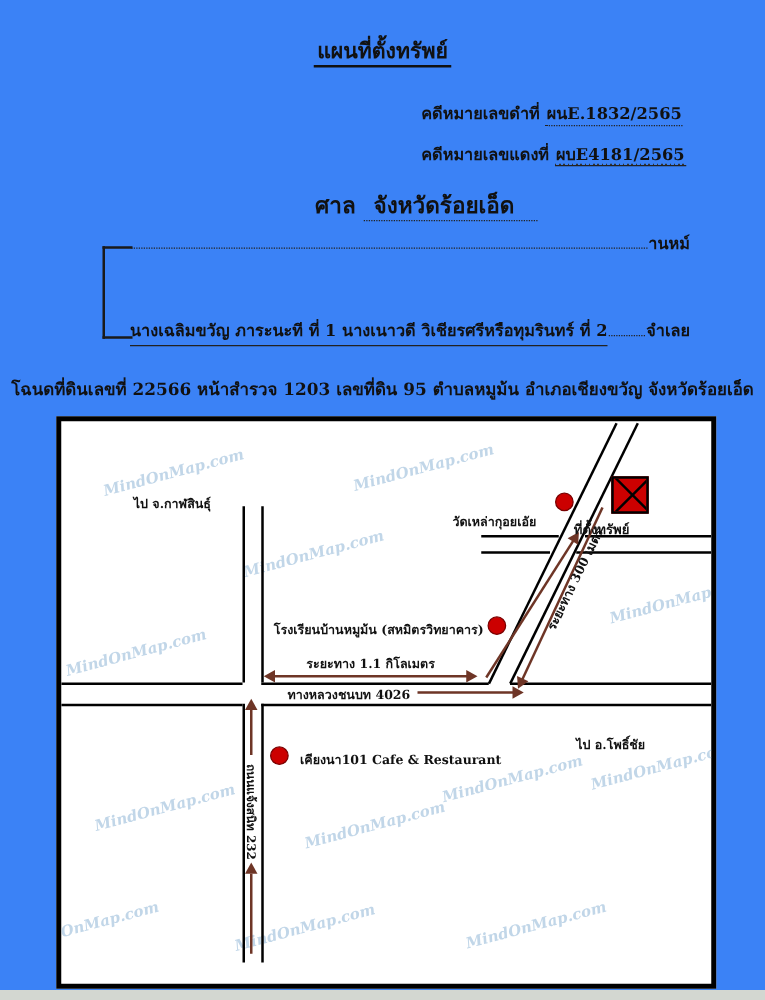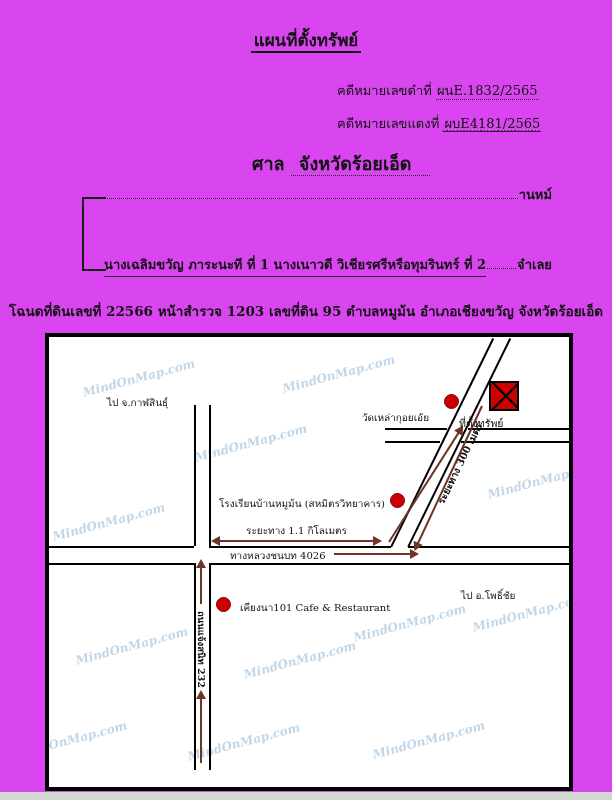--- a/index.html
+++ b/index.html
@@ -1,21 +1,21 @@
 <!DOCTYPE html>
 <html><head>
 <meta charset="utf-8">
 <style>
   html,body{margin:0;padding:0;background:#ffffff;}
-  .page{position:relative;width:612px;height:800px;background:#d946ef;overflow:hidden;
+  .page{position:relative;width:612px;height:800px;background:#3b82f6;overflow:hidden;
         font-family:"DejaVu Serif", serif;color:#111;}
   
   .title{position:absolute;left:0;top:26px;width:612px;text-align:center;}
   .title span{font-size:17px;font-weight:bold;border-bottom:2px solid #111;padding:0 3px 1px 3px;}
-  .case-line{position:absolute;left:337px;font-size:13px;font-weight:normal;white-space:nowrap;}
+  .case-line{position:absolute;left:337px;font-size:13px;font-weight:bold;white-space:nowrap;}
   .case1{top:80px;}
   .case2{top:113px;}
   .u-dotted{border-bottom:1.6px dotted #222;padding:0 1px 1px 1px;}
   .u-soliddot{border-bottom:1.6px solid #222;padding:0 1px 0 1px;
               box-shadow:0 3px 0 -1.4px rgba(0,0,0,0);}
   .u-soliddot{background:repeating-linear-gradient(90deg,#333 0 1.2px,transparent 1.2px 3.4px) bottom/100% 1.2px no-repeat;text-align:center;}
   .court-line{position:absolute;left:252px;top:149px;font-size:18px;font-weight:bold;white-space:nowrap;}
   .court-line .court-value{border-bottom:1.6px dotted #222;padding:0 18px 1px 8px;}
   .bracket{position:absolute;left:82px;top:197px;width:22px;height:70px;
            border-left:2.5px solid #1a1a1a;border-top:2.5px solid #1a1a1a;border-bottom:2.5px solid #1a1a1a;}
@@ -38,21 +38,21 @@
   .rv{width:1.6px;}
   .diag{position:absolute;width:232px;height:1.6px;background:#000;
         transform-origin:0 50%;transform:rotate(-63.9deg);}
   .marker-dot{position:absolute;width:15px;height:15px;border-radius:50%;background:#cc0000;
               border:1px solid #7a0000;box-sizing:border-box;}
   .marker-box{position:absolute;left:440px;top:44px;width:30px;height:30px;background:#cc0000;
               border:2px solid #000;box-sizing:border-box;overflow:hidden;}
   .marker-box .x1,.marker-box .x2{position:absolute;left:-4px;top:12px;width:38px;height:2px;background:#000;}
   .marker-box .x1{transform:rotate(45deg);}
   .marker-box .x2{transform:rotate(-45deg);}
-  .mlabel{position:absolute;font-size:10px;font-weight:normal;white-space:nowrap;color:#111;}
+  .mlabel{position:absolute;font-size:10px;font-weight:bold;white-space:nowrap;color:#111;}
   .arrow-line{position:absolute;background:#6e3526;}
   .ah{position:absolute;width:0;height:0;}
   .ah-up{border-left:5px solid transparent;border-right:5px solid transparent;border-bottom:9px solid #6e3526;}
   .ah-left{border-top:5px solid transparent;border-bottom:5px solid transparent;border-right:9px solid #6e3526;}
   .ah-right{border-top:5px solid transparent;border-bottom:5px solid transparent;border-left:9px solid #6e3526;}
   .darrow{position:absolute;height:2px;background:#6e3526;transform-origin:0 50%;}
   .darrow .head{position:absolute;right:-8px;top:-4px;width:0;height:0;
                 border-left:9px solid #6e3526;border-top:5px solid transparent;border-bottom:5px solid transparent;}
   .rot-label{position:absolute;font-size:10px;font-weight:bold;white-space:nowrap;text-align:center;}
   .bottom-strip{position:absolute;left:0;top:792px;width:612px;height:8px;background:#d3d7d1;}

